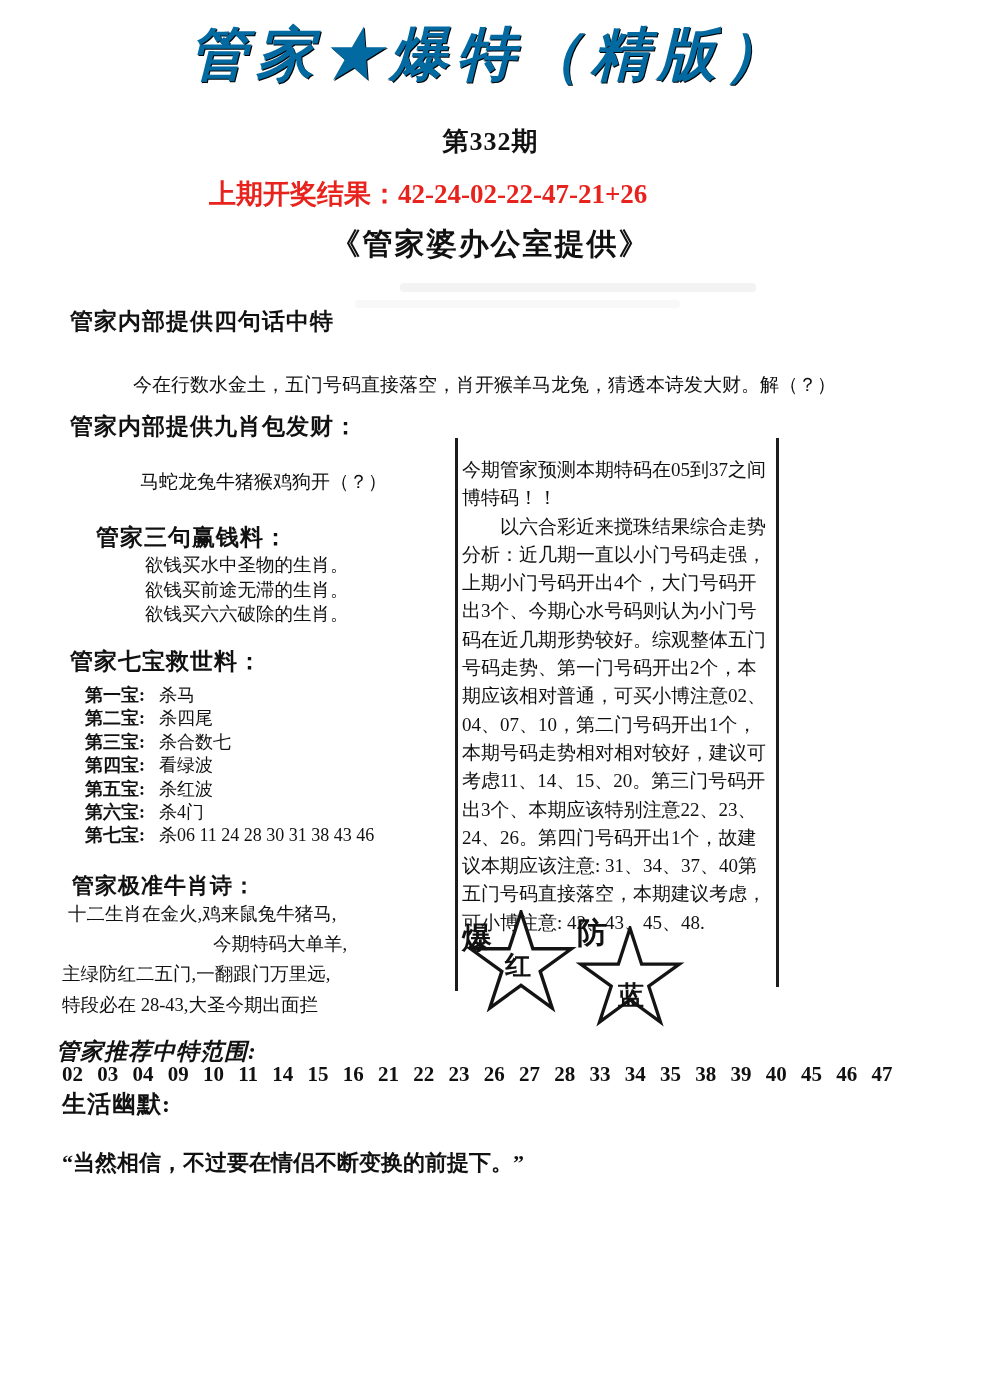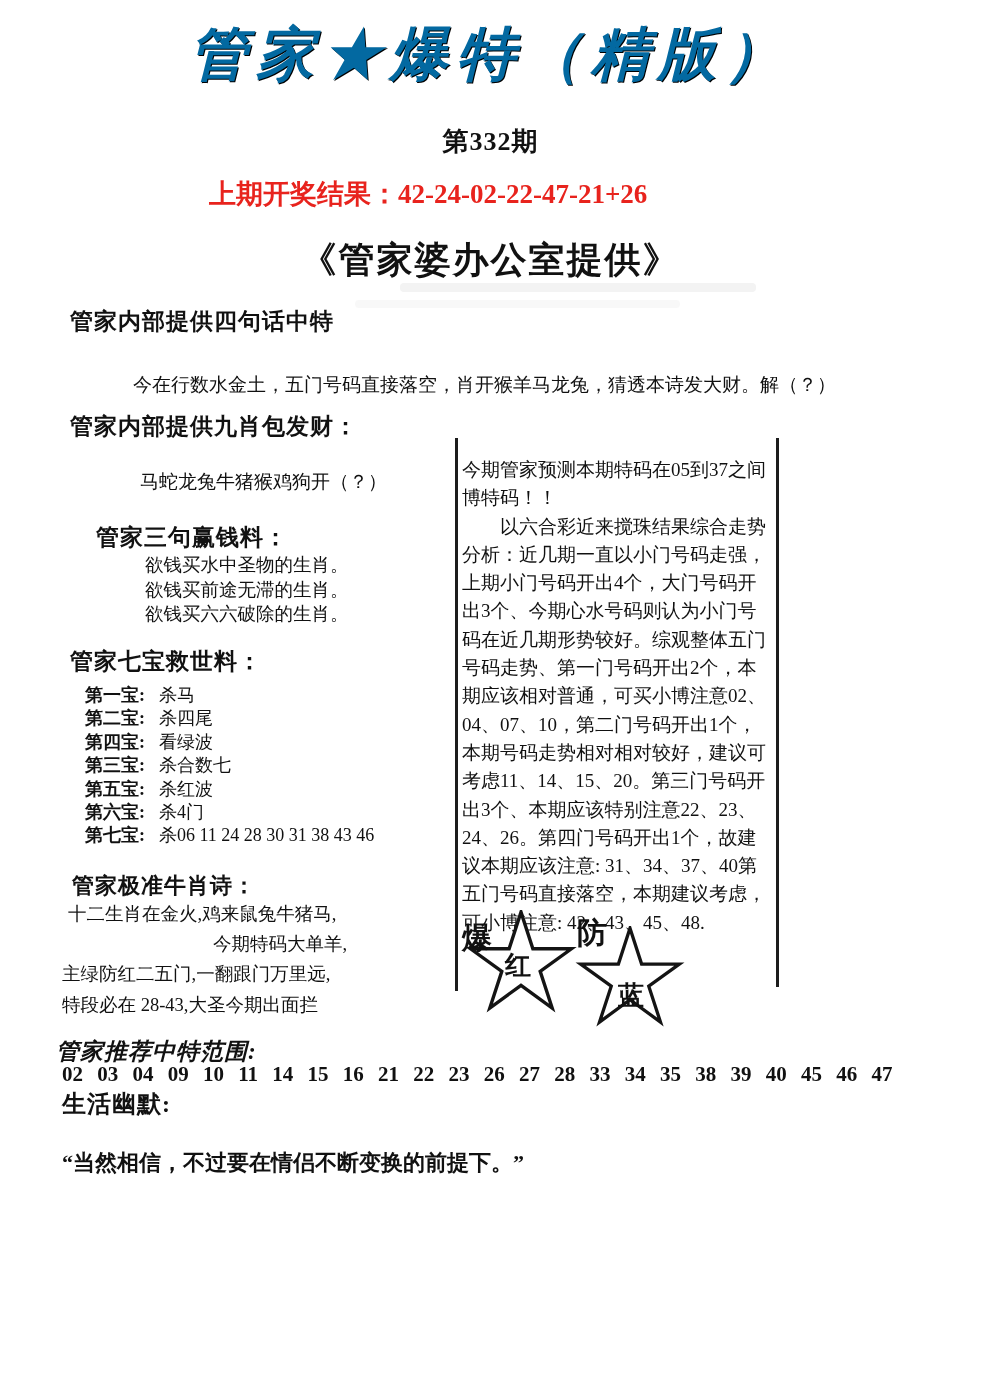--- a/index.html
+++ b/index.html
@@ -10,21 +10,21 @@
   }
   .abs{position:absolute;}
   .center{left:0;width:100%;text-align:center;}
   .masthead{
     top:16px;font-size:58px;font-weight:900;font-style:italic;
     letter-spacing:9px;color:#0369a1;white-space:nowrap;
     text-shadow:1px 1px 0 #000;
   }
   .issue{top:124px;font-size:26px;font-weight:600;letter-spacing:1px;}
   .result{left:200px;top:176px;font-size:27px;font-weight:700;white-space:nowrap;margin-left:9px;}
-  .provider{top:224px;font-size:36px;font-weight:700;letter-spacing:2px;margin-top:12px;}
+  .provider{top:224px;font-size:30px;font-weight:700;letter-spacing:2px;}
   .artifact{background:#f3f3f3;border-radius:4px;}
   .h1{font-size:23px;font-weight:700;letter-spacing:1px;white-space:nowrap;}
   .body-line{font-size:19px;white-space:nowrap;}
   .small-line{font-size:18.5px;white-space:nowrap;}
   .treasures{left:85px;top:684px;font-size:18px;line-height:23.4px;}
   .treasures .row{white-space:nowrap;}
   .treasures .lbl{display:inline-block;width:74px;font-weight:bold;}
   .vline{width:3px;background:#1c1c1c;}
   .rp{left:462px;top:456px;width:312px;font-size:19px;line-height:28.3px;}
   .rp .ln{white-space:nowrap;}
@@ -64,22 +64,22 @@
   <div class="abs small-line" style="left:145px;top:553px;line-height:24.5px;">
     <div>欲钱买水中圣物的生肖。</div>
     <div>欲钱买前途无滞的生肖。</div>
     <div>欲钱买六六破除的生肖。</div>
   </div>
 
   <div class="abs h1" style="left:70px;top:646px;">管家七宝救世料：</div>
   <div class="abs treasures">
     <div class="row"><span class="lbl">第一宝:</span><span>杀马</span></div>
     <div class="row"><span class="lbl">第二宝:</span><span>杀四尾</span></div>
+    <div class="row"><span class="lbl">第三宝:</span><span>杀合数七</span></div>
     <div class="row"><span class="lbl">第四宝:</span><span>看绿波</span></div>
-    <div class="row"><span class="lbl">第三宝:</span><span>杀合数七</span></div>
     <div class="row"><span class="lbl">第五宝:</span><span>杀红波</span></div>
     <div class="row"><span class="lbl">第六宝:</span><span>杀4门</span></div>
     <div class="row"><span class="lbl">第七宝:</span><span>杀06 11 24 28 30 31 38 43 46</span></div>
   </div>
 
   <div class="abs h1" style="left:72px;top:871px;font-size:22px;">管家极准牛肖诗：</div>
   <div class="abs small-line" style="left:68px;top:901px;">十二生肖在金火,鸡来鼠兔牛猪马,</div>
   <div class="abs small-line" style="left:213px;top:931px;">今期特码大单羊,</div>
   <div class="abs small-line" style="left:62px;top:961px;">主绿防红二五门,一翻跟门万里远,</div>
   <div class="abs small-line" style="left:62px;top:992px;">特段必在 28-43,大圣今期出面拦</div>

